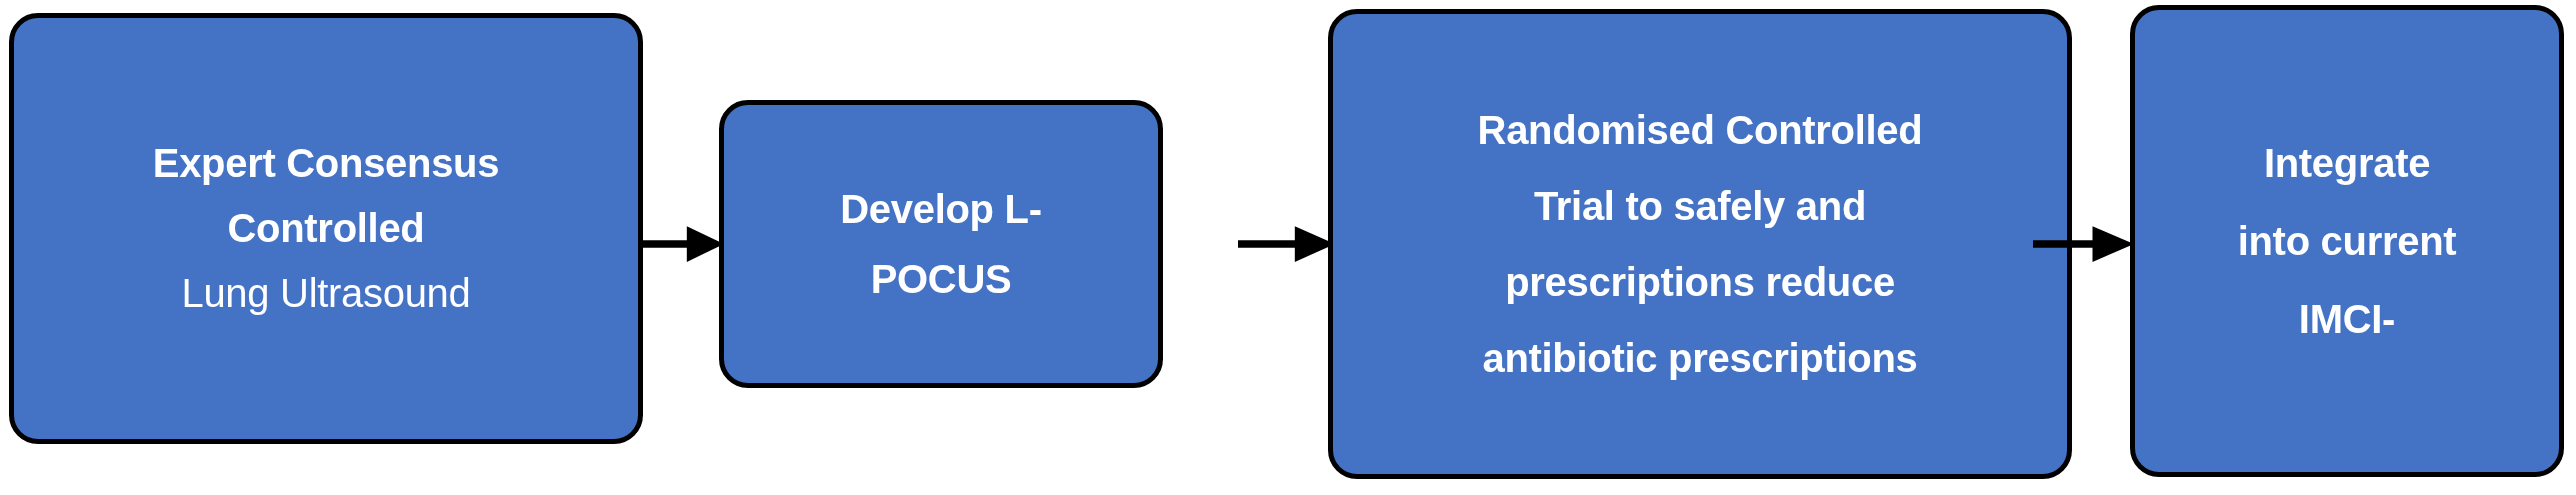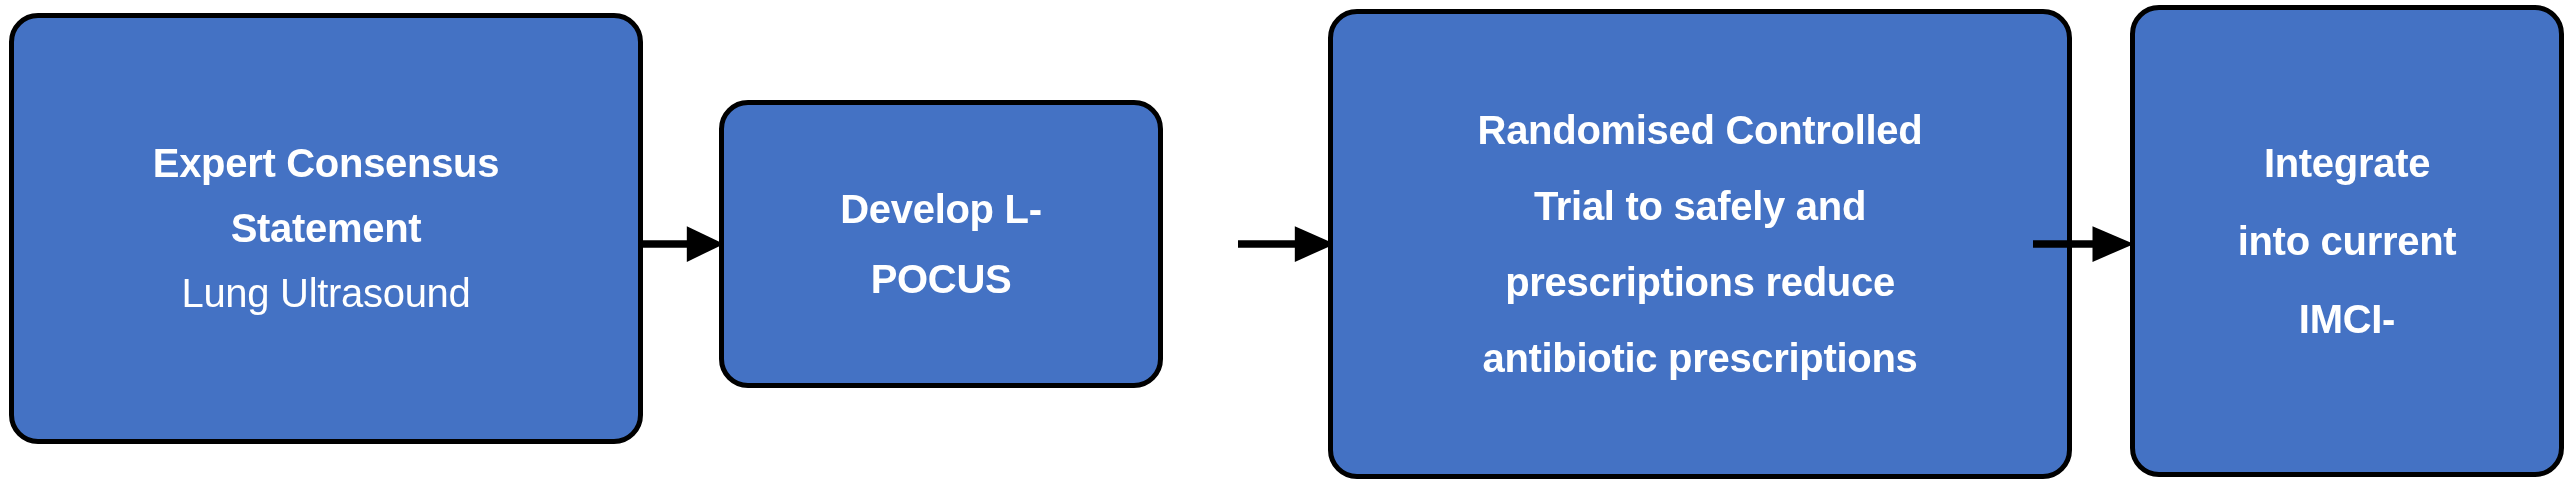--- a/index.html
+++ b/index.html
@@ -65,21 +65,21 @@
   #arrow-2 { left: 1238px; top: 222px; width: 97px; }
   #arrow-3 { left: 2033px; top: 222px; width: 101px; }
 </style>
 </head>
 <body>
 
 <div id="canvas">
 
   <div class="node" id="node-1">
     <span class="line">Expert Consensus</span>
-    <span class="line">Statement</span>
+    <span class="line">Controlled</span>
     <span class="line regular">Lung Ultrasound</span>
   </div>
 
   <svg class="arrow" id="arrow-1" viewBox="0 0 122 64" preserveAspectRatio="none">
     <line x1="0" y1="32" x2="82" y2="32" stroke="#000000" stroke-width="11"></line>
     <polygon points="68,6 122,32 68,58" fill="#000000"></polygon>
   </svg>
 
   <div class="node" id="node-2">
     <span class="line">Develop L-</span>

